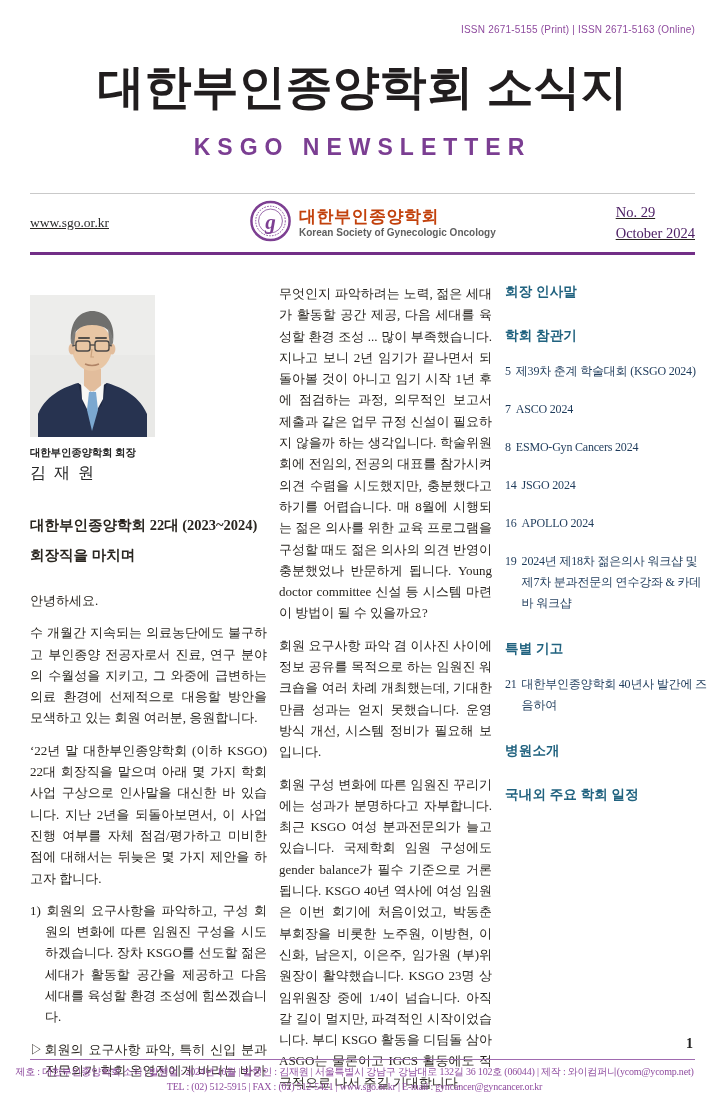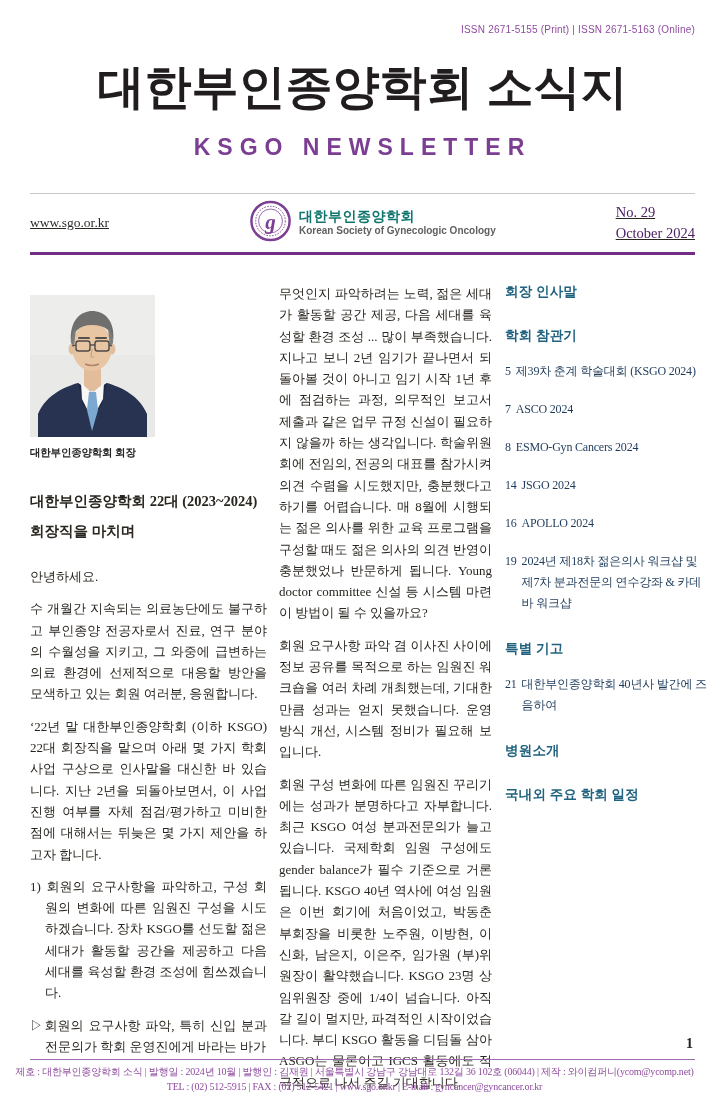--- a/index.html
+++ b/index.html
@@ -32,21 +32,21 @@
     display:flex; align-items:center; justify-content:space-between;text-decoration:underline;
   }
   .website { font-size:13.5px; color:#2b2b2b; }
   .org-block {
     position:absolute; left:50%; top:50%; transform:translate(-46%,-50%);
     display:flex; align-items:center; gap:8px;
   }
   .org-names { display:flex; flex-direction:column; line-height:1.05; }
   .org-kr {
     font-family:"Liberation Sans", sans-serif;
-    font-size:14px; font-weight:800; color:#0f766e; letter-spacing:0.5px;
+    font-size:17px; font-weight:800; color:#c2410c; letter-spacing:0.5px;
   }
   .org-en {
     font-family:"Liberation Sans", sans-serif;
     font-size:10px; font-weight:700; color:#5f5f5f; margin-top:2px;
   }
   .issue-block { text-align:left; color:#4f2166; font-size:14.5px; line-height:21px; }
   
   .col-left  { position:absolute; left:30px;  top:295px; width:237px; }
   .col-mid   { position:absolute; left:279px; top:283px; width:213px; }
   .sidebar   { position:absolute; left:505px; top:283px; width:205px; }
@@ -155,20 +155,21 @@
         <rect x="65" y="46" width="14" height="10" rx="2.5" fill="none" stroke="#4c4a48" stroke-width="1.4"></rect>
         <line x1="60" y1="50" x2="65" y2="50" stroke="#4c4a48" stroke-width="1.4"></line>
         <line x1="46" y1="50" x2="42" y2="51" stroke="#4c4a48" stroke-width="1.2"></line>
         <line x1="79" y1="50" x2="82" y2="51" stroke="#4c4a48" stroke-width="1.2"></line>
 
         <path d="M62,54 L61,62 L64,62" fill="none" stroke="#caa27e" stroke-width="1.2"></path>
         <path d="M55,69 Q62,72 69,69" fill="none" stroke="#b08466" stroke-width="1.4"></path>
       </svg>
     </div>
     <div class="caption-role">대한부인종양학회 회장</div>
+    <div class="caption-name">김 재 원</div>
     <div class="article-heading">
       <div>대한부인종양학회 22대 (2023~2024)</div>
       <div>회장직을 마치며</div>
     </div>
     <p>안녕하세요.</p>
     <p>수 개월간 지속되는 의료농단에도 불구하고 부인종양 전공자로서 진료, 연구 분야의 수월성을 지키고, 그 와중에 급변하는 의료 환경에 선제적으로 대응할 방안을 모색하고 있는 회원 여러분, 응원합니다.</p>
     <p>‘22년 말 대한부인종양학회 (이하 KSGO) 22대 회장직을 맡으며 아래 몇 가지 학회 사업 구상으로 인사말을 대신한 바 있습니다. 지난 2년을 되돌아보면서, 이 사업 진행 여부를 자체 점검/평가하고 미비한 점에 대해서는 뒤늦은 몇 가지 제안을 하고자 합니다.</p>
     <p class="hang">1) 회원의 요구사항을 파악하고, 구성 회원의 변화에 따른 임원진 구성을 시도하겠습니다. 장차 KSGO를 선도할 젊은 세대가 활동할 공간을 제공하고 다음 세대를 육성할 환경 조성에 힘쓰겠습니다.</p>
     <p class="hang">▷회원의 요구사항 파악, 특히 신입 분과 전문의가 학회 운영진에게 바라는 바가</p>
   </div>

